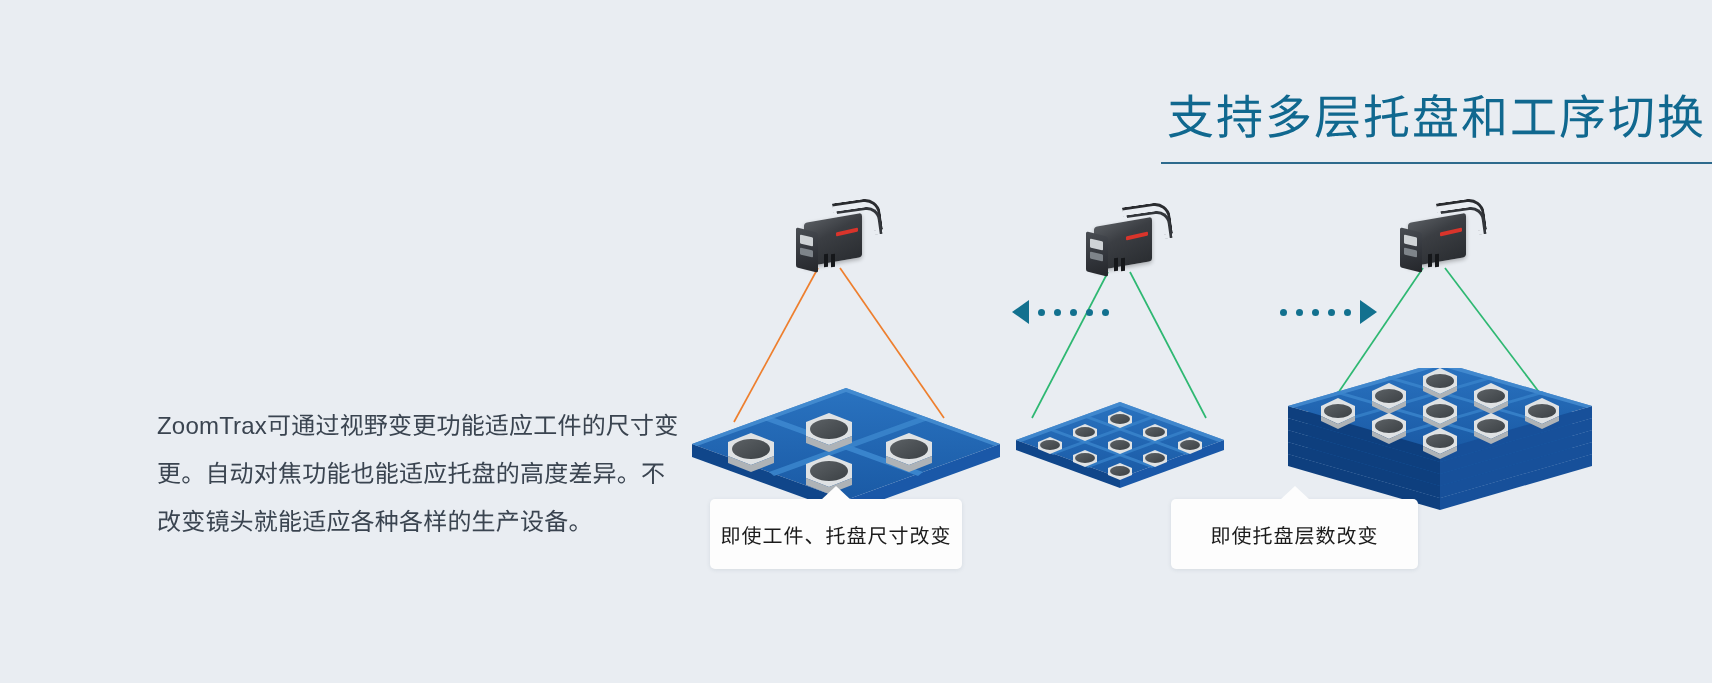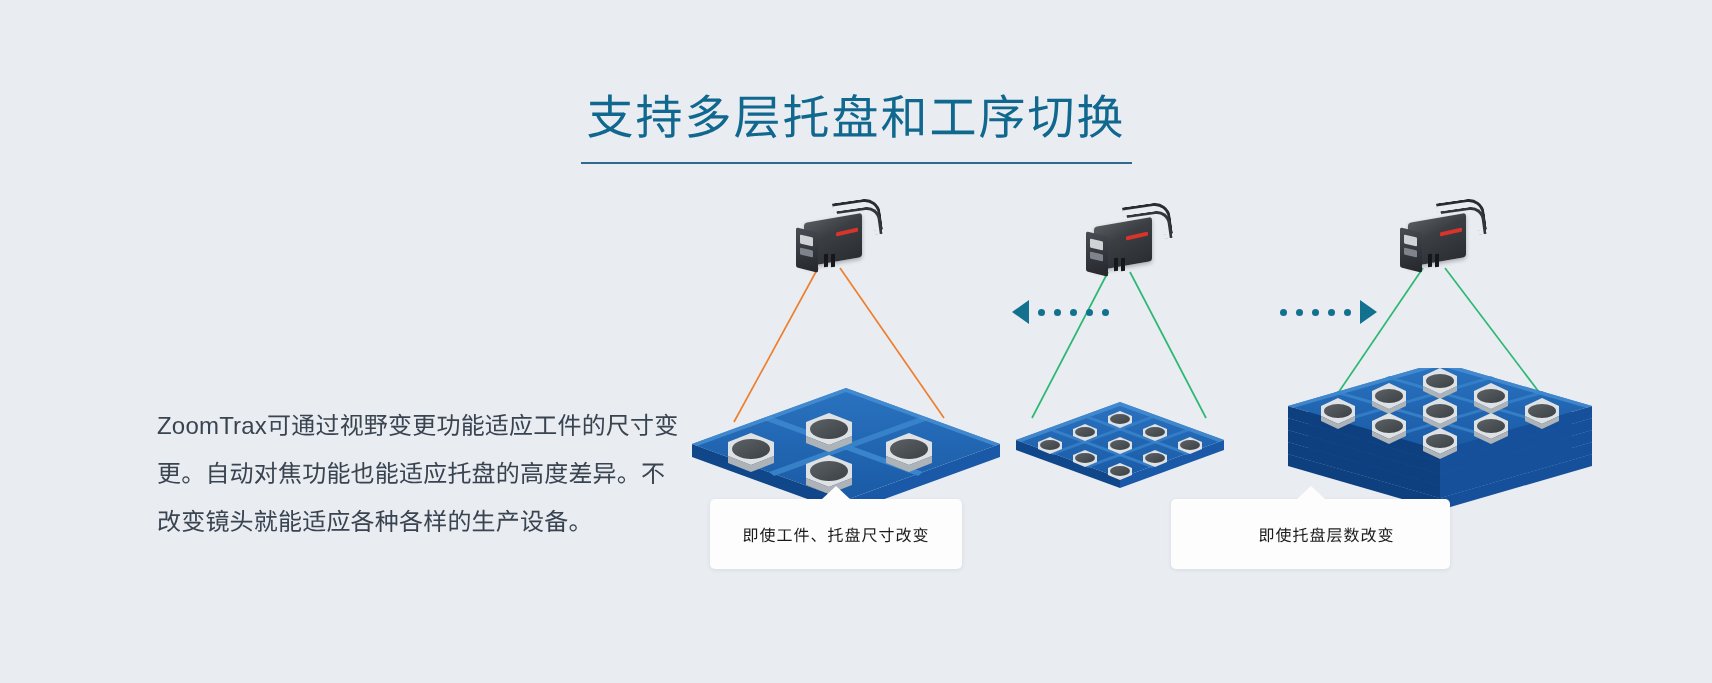--- a/index.html
+++ b/index.html
@@ -20,21 +20,21 @@
     position: absolute;
     inset: 0;
   }
 
   
   .title-wrap {
     position: absolute;
     left: 0;
     right: 0;
     top: 58px;
-    text-align: center;
+    text-align: right;
   }
   .page-title {
     display: inline-block;
     font-size: 47px;
     line-height: 1.25;
     letter-spacing: 2px;
     color: #10688f;
     font-weight: 400;
     padding: 0 6px 14px 6px;
     border-bottom: 2px solid #2d6a8d;
@@ -176,37 +176,37 @@
 
   
   .caption {
     position: absolute;
     background: #fdfdfd;
     border-radius: 5px;
     box-shadow: 0 1px 4px rgba(40,55,80,0.10);
     display: flex;
     align-items: center;
     justify-content: center;
-    font-size: 16px;
+    font-size: 20px;
     color: #1b1b1b;
     letter-spacing: 1px;
     white-space: nowrap;
   }
   .caption .notch {
     position: absolute;
     top: -13px;
     left: 50%;
     margin-left: -15px;
     width: 0; height: 0;
     border-left: 15px solid transparent;
     border-right: 15px solid transparent;
     border-bottom: 14px solid #fdfdfd;
   }
   .caption-a { left: 710px; top: 499px; width: 252px; height: 70px; }
-  .caption-b { left: 1171px; top: 499px; width: 247px; height: 70px; padding-left: 32px; }
+  .caption-b { left: 1171px; top: 499px; width: 247px; height: 70px; }
 </style>
 </head>
 <body>
 
 <div class="stage">
 
   <div class="title-wrap">
     <h1 class="page-title">支持多层托盘和工序切换</h1>
   </div>
 

